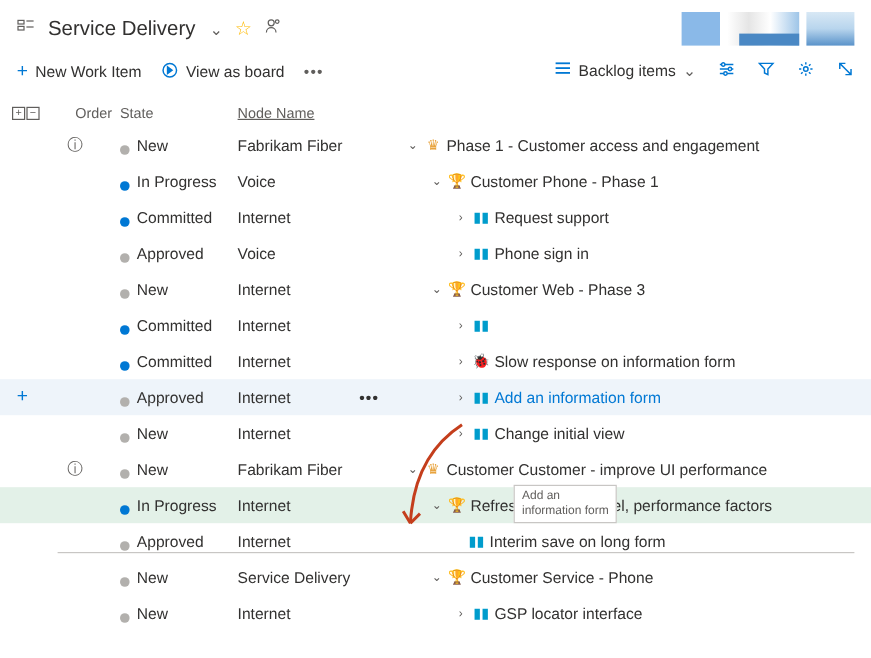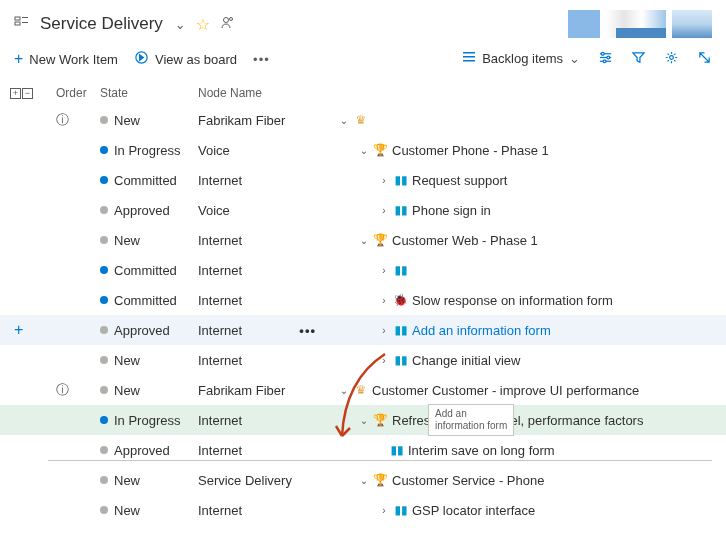--- a/index.html
+++ b/index.html
@@ -25,32 +25,32 @@
 .dots { color: #605e5c; letter-spacing: 1px; cursor: pointer; }
 .toolbar .spacer { flex: 1; }
 .rightbar { display: flex; align-items: flex-start; gap: 18px; }
 .rightbar .sel { display: flex; align-items: center; gap: 6px; color: #323130; }
 .rightbar .sel .bars { color: #0078d4; }
 .rightbar .icon { color: #0078d4; cursor: pointer; font-size: 15px; }
 
 .table { width: 100%; }
 .thead { display: flex; padding: 4px 10px; color: #605e5c; font-size: 12px; border-bottom: 1px solid transparent; }
 .col-ctrl { width: 46px; display:flex; align-items:center; gap:2px; }
-.col-order { width: 44px; }
+.col-order { width: 44px; text-align: center; }
 .col-state { width: 98px; }
-.col-node { width: 140px; }
+.col-node { width: 140px; text-decoration: underline; }
 .col-title { flex: 1; }
 
 .row { display: flex; align-items: center; padding: 6px 10px; min-height: 30px; position: relative; }
 .row.highlight { background: #e3f1e8; }
 .row.selected { background: #eef4fa; }
 .row-ctrl { width: 46px; display:flex; justify-content:flex-start; padding-left:4px; }
 .row-order { width: 44px; color:#605e5c; display:flex; align-items:center; }
 .info-icon { font-size: 13px; color:#605e5c; }
-.row-state { width: 98px; display:flex; align-items:center; gap:6px; }
+.row-state { width: 98px; display:flex; align-items:flex-end; gap:6px; }
 .state-dot { width: 8px; height: 8px; border-radius: 50%; display:inline-block; }
 .dot-new { background:#b2b0ad; }
 .dot-progress { background:#0078d4; }
 .dot-committed { background:#0078d4; }
 .dot-approved { background:#b2b0ad; }
 .row-node { width: 140px; }
 .row-title { flex:1; display:flex; align-items:center; gap:4px; }
 .chevron { color:#605e5c; font-size:10px; display:inline-block; width:12px; text-align:center; }
 .wi-icon { width:14px; height:14px; display:inline-flex; align-items:center; justify-content:center; font-size:12px; }
 .crown { color:#e8a33d; }
@@ -181,20 +181,21 @@
         <span class="info-icon">ⓘ</span>
       </div>
     <div class="row-state">
         <span class="state-dot dot-new"></span>
         <span>New</span>
       </div>
     <div class="row-node">Fabrikam Fiber</div>
     <div class="row-title indent-0">
         <span class="chevron">⌄</span>
         <span class="wi-icon crown">♛</span>
+        <span>Phase 1 - Customer access and engagement</span>
       </div>
   </div>
 
   <div class="row">
     <div class="row-ctrl"></div>
       <div class="row-order"></div>
     <div class="row-state">
         <span class="state-dot dot-progress"></span>
         <span>In Progress</span>
       </div>
@@ -240,21 +241,21 @@
     <div class="row-ctrl"></div>
       <div class="row-order"></div>
     <div class="row-state">
         <span class="state-dot dot-new"></span>
         <span>New</span>
       </div>
     <div class="row-node">Internet</div>
     <div class="row-title indent-1">
         <span class="chevron">⌄</span>
         <span class="wi-icon trophy">🏆</span>
-        <span>Customer Web - Phase 1</span>
+        <span>Customer Web - Phase 3</span>
       </div>
   </div>
 
   <div class="row">
     <div class="row-ctrl"></div>
       <div class="row-order"></div>
     <div class="row-state">
         <span class="state-dot dot-committed"></span>
         <span>Committed</span>
       </div>

